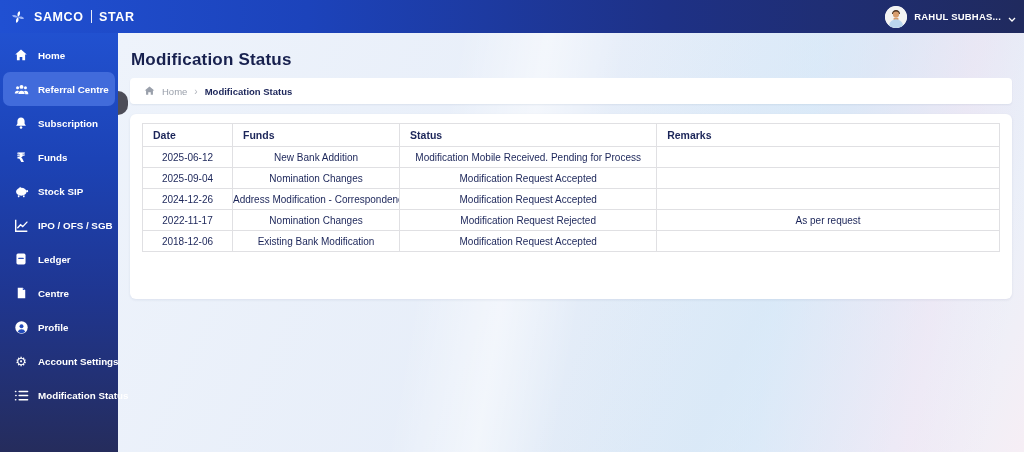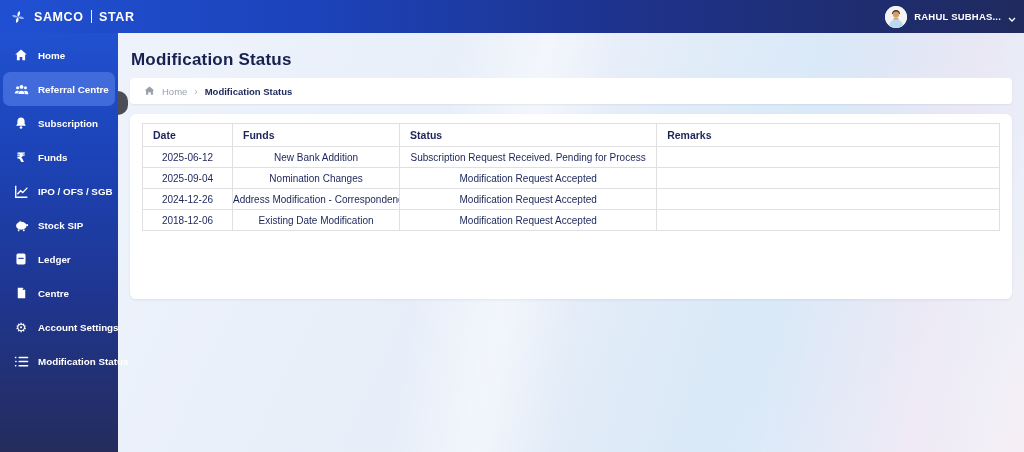--- a/index.html
+++ b/index.html
@@ -129,62 +129,72 @@
     <span class="side-label">Subscription</span>
   </div>
 
   <div class="side-item">
     <span class="icn glyph">₹</span>
     <span class="side-label">Funds</span>
   </div>
 
   <div class="side-item">
     <span class="icn">
-      <svg viewBox="0 0 16 16" width="15" height="15" fill="none" stroke="#fff" stroke-width="1.5">
-        <path d="M1.8 1.8v12.4h12.4"></path>
-          <path d="M4 10.5 7 7.2l2.3 2 4.5-4.8" stroke-linecap="round"></path>
-      </svg>
-    </span>
-    <span class="side-label">IPO / OFS / SGB</span>
-  </div>
-
-  <div class="side-item">
-    <span class="icn">
       <svg viewBox="0 0 16 16" width="15" height="15" fill="#fff">
         <ellipse cx="7.8" cy="8.3" rx="5.6" ry="4.2"></ellipse>
           <circle cx="14" cy="7.6" r="1.1"></circle>
         <rect x="4.1" y="11.9" width="1.7" height="2.2" rx=".5"></rect>
           <rect x="9.6" y="11.9" width="1.7" height="2.2" rx=".5"></rect>
         <path d="M4.6 4.8 6.9 3l.7 2.3Z"></path>
       </svg>
     </span>
     <span class="side-label">Stock SIP</span>
   </div>
 
   <div class="side-item">
     <span class="icn">
+      <svg viewBox="0 0 16 16" width="15" height="15" fill="none" stroke="#fff" stroke-width="1.5">
+        <path d="M1.8 1.8v12.4h12.4"></path>
+          <path d="M4 10.5 7 7.2l2.3 2 4.5-4.8" stroke-linecap="round"></path>
+      </svg>
+    </span>
+    <span class="side-label">IPO / OFS / SGB</span>
+  </div>
+
+  <div class="side-item">
+    <span class="icn">
       <svg viewBox="0 0 16 16" width="14" height="14">
           <rect x="2.8" y="1.8" width="10.4" height="12.4" rx="1.8" fill="#fff"></rect>
           <rect x="4.8" y="6.6" width="6.4" height="1.5" rx=".5" fill="#2c4fc0"></rect>
         </svg>
     </span>
     <span class="side-label">Ledger</span>
   </div>
 
 
   <div class="side-item">
     <span class="icn">
       <svg viewBox="0 0 16 16" width="13" height="14">
           <path fill="#fff" d="M3.4 1.4h6.2l3 3v10.2H3.4Z"></path>
           <path fill="#2c4fc0" d="M9.6 1.4l3 3H9.6Z"></path>
         </svg>
     </span>
     <span class="side-label">Centre</span>
   </div>
 
+  <div class="side-item">
+    <span class="icn">
+      <svg viewBox="0 0 16 16" width="15" height="15">
+          <circle cx="8" cy="8" r="6.6" fill="#fff"></circle>
+          <circle cx="8" cy="6.6" r="2.1" fill="#234bbb"></circle>
+          <path d="M3.9 12.4a4.6 4.6 0 0 1 8.2 0A6.5 6.5 0 0 1 8 14a6.5 6.5 0 0 1-4.1-1.6Z" fill="#234bbb"></path>
+        </svg>
+    </span>
+    <span class="side-label">Profile</span>
+  </div>
 
   <div class="side-item">
     <span class="icn glyph">⚙</span>
     <span class="side-label">Account Settings</span>
   </div>
 
   <div class="side-item">
     <span class="icn">
       <svg viewBox="0 0 16 16" width="15" height="15" stroke="#fff" stroke-width="1.6" stroke-linecap="round">
         <path d="M5.5 3.6h9M5.5 8h9M5.5 12.4h9"></path>
@@ -218,37 +228,43 @@
           <th class="c-date">Date</th>
           <th class="c-type">Funds</th>
           <th class="c-status">Status</th>
           <th class="c-remarks">Remarks</th>
         </tr>
       </thead>
       <tbody>
         <tr>
           <td>2025-06-12</td>
           <td>New Bank Addition</td>
-          <td>Subscription Request Received. Pending for Process</td>
+          <td>Modification Mobile Received. Pending for Process</td>
           <td></td>
         </tr>
         <tr>
           <td>2025-09-04</td>
           <td>Nomination Changes</td>
           <td>Modification Request Accepted</td>
           <td></td>
         </tr>
         <tr>
           <td>2024-12-26</td>
           <td>Address Modification - Correspondence</td>
           <td>Modification Request Accepted</td>
           <td></td>
         </tr>
         <tr>
+          <td>2022-11-17</td>
+          <td>Nomination Changes</td>
+          <td>Modification Request Rejected</td>
+          <td>As per request</td>
+        </tr>
+        <tr>
           <td>2018-12-06</td>
-          <td>Existing Date Modification</td>
+          <td>Existing Bank Modification</td>
           <td>Modification Request Accepted</td>
           <td></td>
         </tr>
       </tbody>
     </table>
   </div>
 </div>
 
 </body></html>

